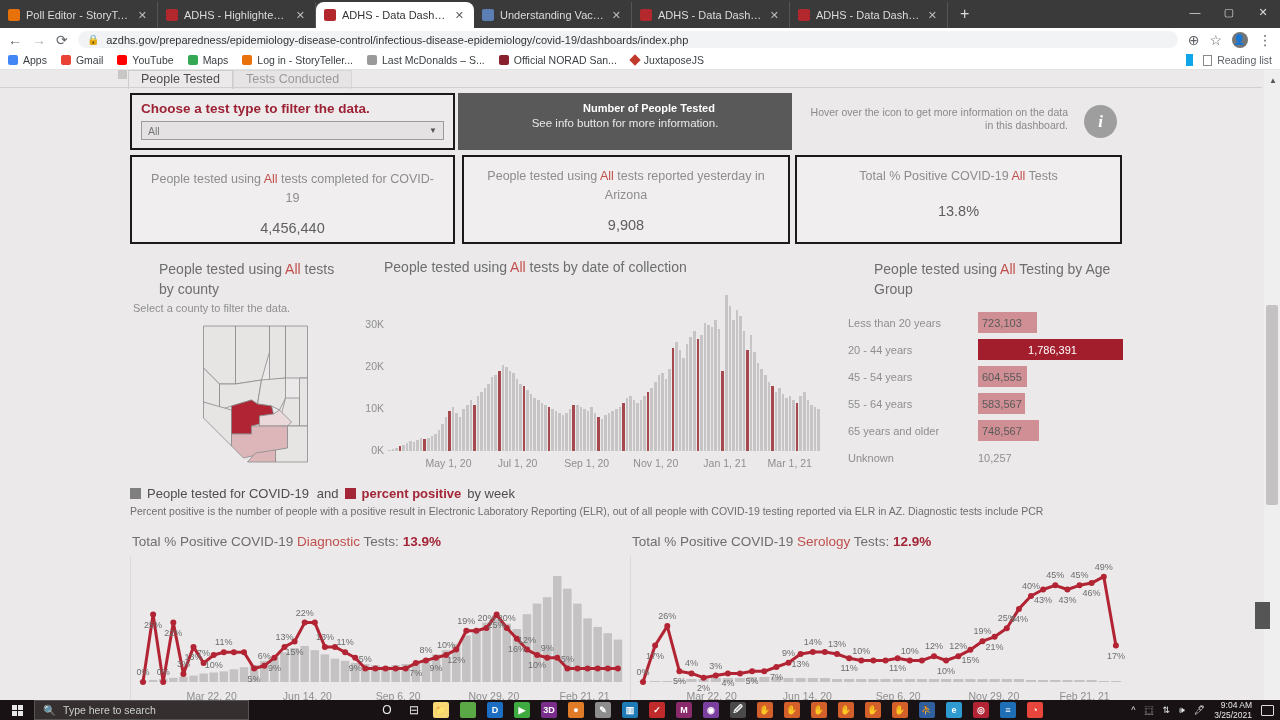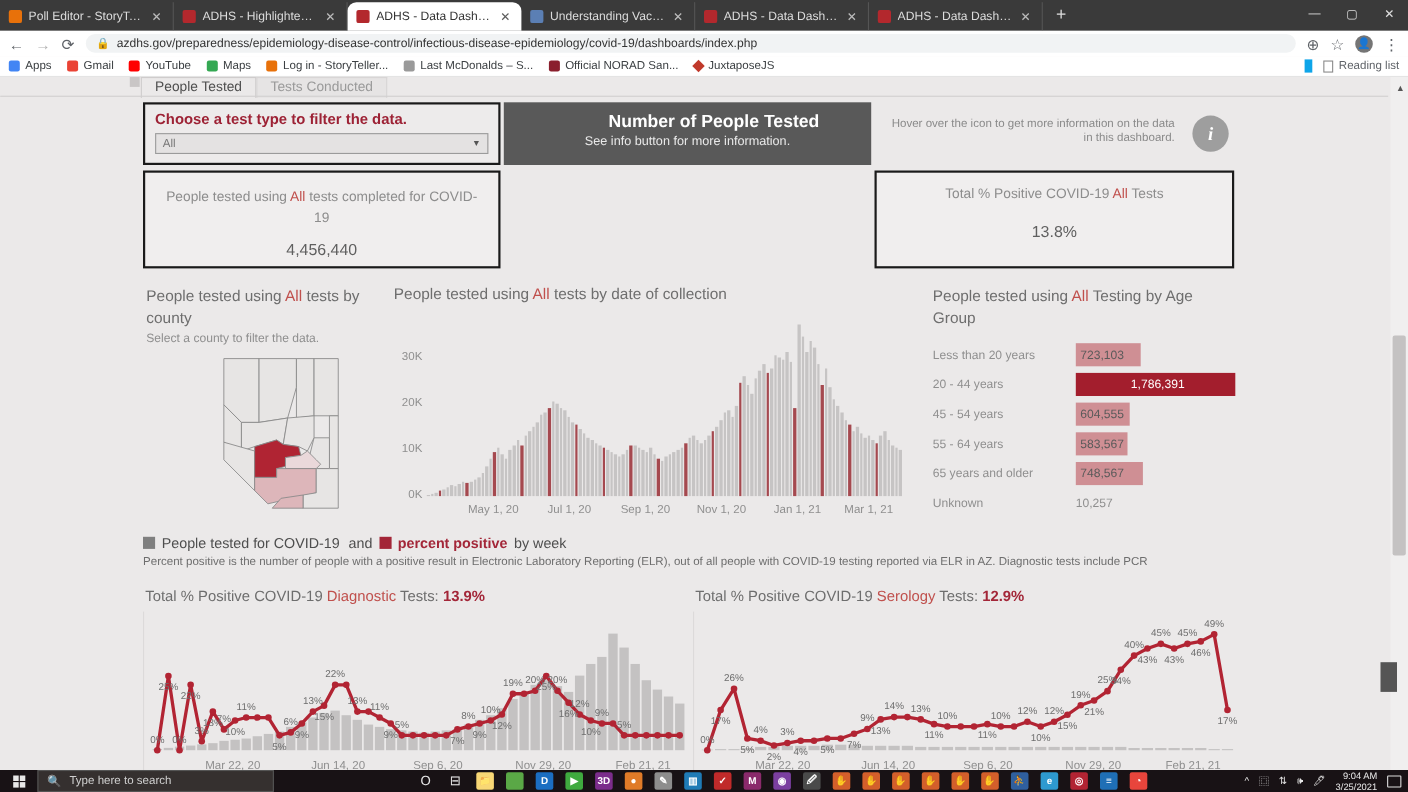--- a/index.html
+++ b/index.html
@@ -37,32 +37,32 @@
   .pagetab.unsel { color:#9a9a9a; border:1px solid #d8d5d5; border-bottom:none; background:#e6e4e4; }
   .toprule { position:absolute; left:0; top:17px; width:1262px; border-top:1px solid #d2cfcf; }
   .prescroll-sq { position:absolute; left:118px; top:0; width:9px; height:9px; background:#c9c6c6; }
 
   .filterbox { position:absolute; left:130px; top:23px; width:325px; height:57px; border:2px solid #1a1a1a; background:#edebeb; padding:6px 9px; }
   .filterbox .ft { color:#9d2235; font-size:13.5px; font-weight:bold; }
   .dropdown { margin-top:5px; height:19px; background:#e4e2e2; border:1px solid #9b9b9b; display:flex; align-items:center; font-size:10.5px; color:#777; padding:0 6px; cursor:pointer; }
   .dropdown .arr { margin-left:auto; font-size:8px; color:#555; }
 
   .darkheader { position:absolute; left:458px; top:23px; width:334px; height:57px; background:#595959; color:#fff; text-align:center; padding-top:9px; cursor:default; }
-  .darkheader .h1 { font-size:16px; font-weight:bold;margin-left:48px; }
+  .darkheader .h1 { font-size:11px; font-weight:bold;margin-left:48px; }
   .darkheader .h2 { font-size:11.5px; color:#e9e9e9; margin-top:3px; }
 
   .hovernote { position:absolute; left:800px; top:36px; width:268px; font-size:10.5px; color:#8a8a8a; text-align:right; line-height:1.25; }
   .infoicon { position:absolute; left:1084px; top:35px; width:33px; height:33px; border-radius:50%; background:#9e9e9e; color:#fff; display:flex; align-items:center; justify-content:center; font-family:"Liberation Serif", serif; font-style:italic; font-weight:bold; font-size:17px; cursor:pointer; }
 
   .card { position:absolute; top:85px; height:89px; border:2px solid #1a1a1a; background:#f0eeee; text-align:center; padding-top:13px; }
   .card .ct { font-size:12.5px; color:#8d8d8d; line-height:1.5; padding:0 18px; }
   .card .cv { font-size:14.5px; color:#5f5f5f; margin-top:12px; }
   .accent { color:#c0504d; }
 
-  .secttitle { font-size:13px; color:#6e6e6e; }
+  .secttitle { font-size:13px; color:#6e6e6e;margin-left:26px; }
   .subtitle { font-size:11px; color:#8f8f8f; margin-top:3px; }
 
   .leftpanel { position:absolute; left:133px; top:190px; width:215px; }
   .midpanel  { position:absolute; left:358px; top:189px; width:482px; }
   .rightpanel{ position:absolute; left:848px; top:190px; width:278px; }
 
   
   .datechart { position:relative; width:482px; height:200px; margin-top:6px; }
   .dc-plot { position:absolute; left:30px; top:10px; width:432px; height:160px; display:flex; align-items:flex-end; gap:1px; }
   .dc-plot .bar { flex:1 1 auto; background:#c6c4c4; min-width:1px; }
@@ -228,20 +228,24 @@
     <div class="h1">Number of People Tested</div>
     <div class="h2">See info button for more information.</div>
   </div>
 
   <div class="hovernote">Hover over the icon to get more information on the data in this dashboard.</div>
   <div class="infoicon">i</div>
 
   <div class="card" style="left:130px; width:325px;">
     <div class="ct"><span>People tested using </span><span class="accent">All</span><span> tests completed for COVID-19</span></div>
     <div class="cv">4,456,440</div>
+  </div>
+  <div class="card" style="left:462px; width:328px; padding-top:10px;">
+    <div class="ct"><span>People tested using </span><span class="accent">All</span><span> tests reported yesterday in Arizona</span></div>
+    <div class="cv">9,908</div>
   </div>
   <div class="card" style="left:795px; width:327px; padding-top:10px;">
     <div class="ct"><span>Total % Positive COVID-19 </span><span class="accent">All</span><span> Tests</span></div>
     <div class="cv" style="margin-top:17px;">13.8%</div>
   </div>
 
   <div class="leftpanel">
     <div class="secttitle" style="font-size:14px; line-height:1.4;"><span>People tested using </span><span class="accent">All</span><span> tests by county</span></div>
     <div class="subtitle">Select a county to filter the data.</div>
     <svg width="165" height="145" viewBox="0 0 120 145" style="margin:8px 0 0 40px;">

